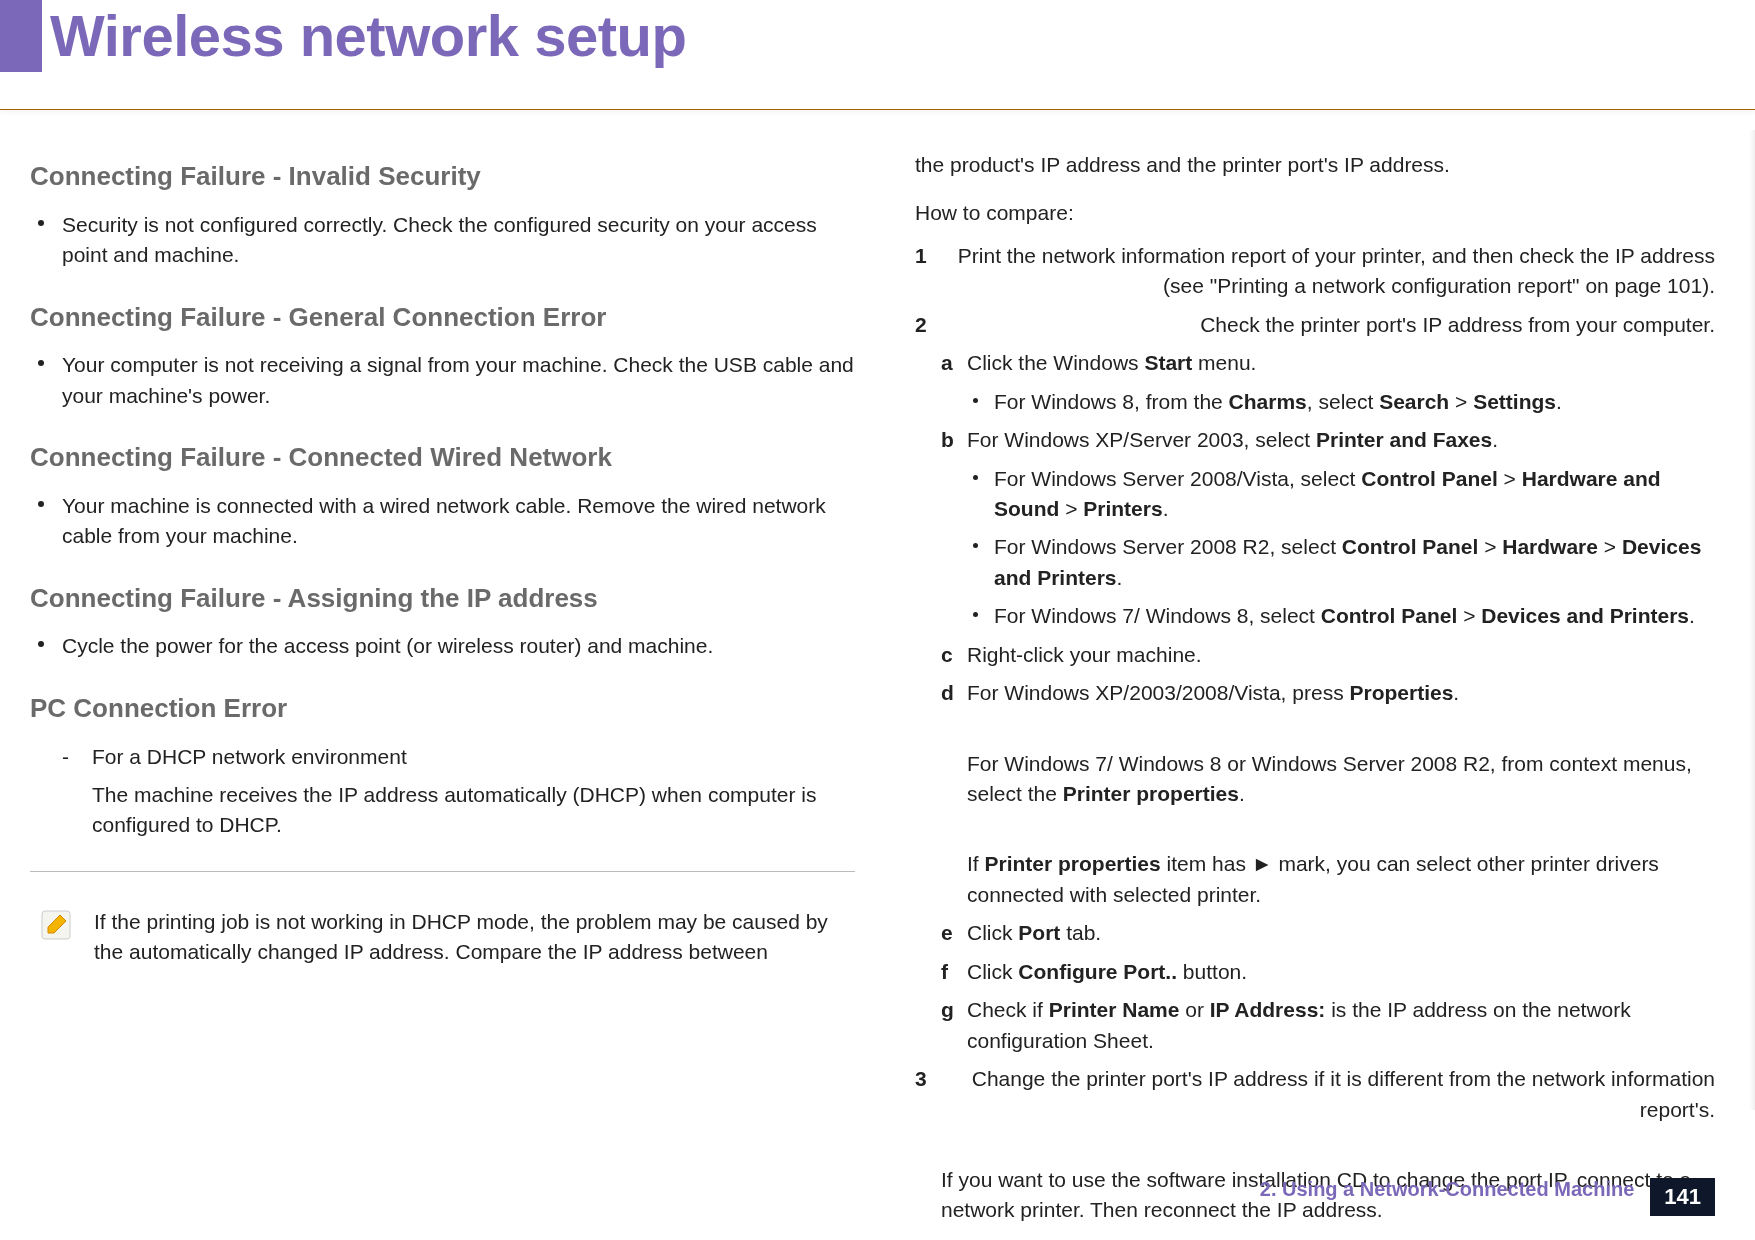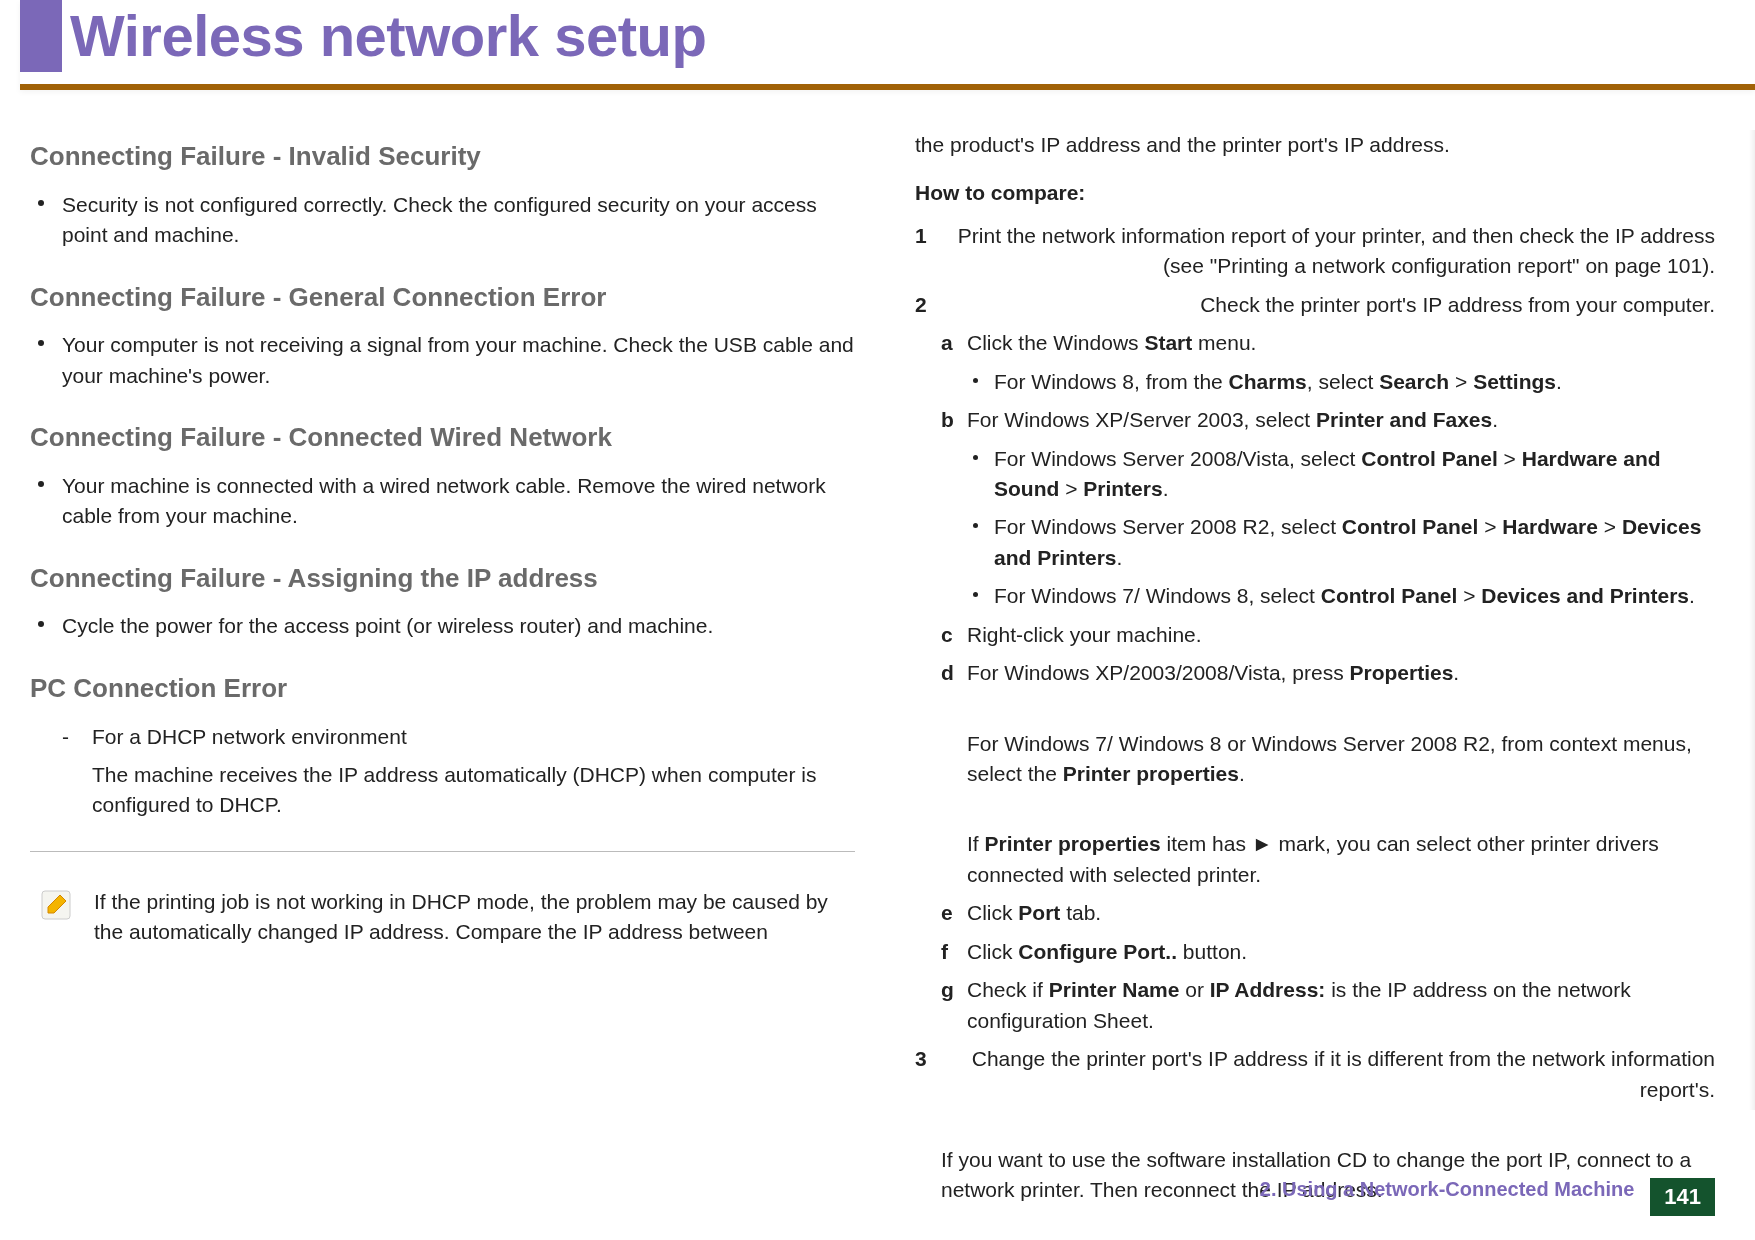--- a/index.html
+++ b/index.html
@@ -6,24 +6,23 @@
   body {
     font-family: "Segoe UI", "Myriad Pro", Arial, sans-serif;
     width: 1755px;
     height: 1240px;
     background: #fff;
     color: #222;
     position: relative;
   }
   .page-header {
     position: relative;
-    height: 90px;
-    border-bottom: 6px solid #a16207;
+    height: 110px;
+    border-bottom: 1px solid #a16207;
     box-shadow: 0 2px 6px rgba(0,0,0,0.05);
-    margin-left: 20px;
   }
   .header-tab {
     position: absolute;
     left: 0;
     top: 0;
     width: 42px;
     height: 72px;
     background: #7b68b8;
   }
   .page-title {
@@ -94,21 +93,21 @@
   }
   .note-icon {
     width: 36px;
     height: 36px;
     flex-shrink: 0;
     margin-left: 8px;
   }
   .note-text { flex: 1; }
   .lead-para { margin-bottom: 18px; }
   .subheading-bold {
-    font-weight: 700;
+    font-weight: 400;
     margin-bottom: 12px;
   }
   .num-list, .letter-list { list-style: none; }
   .num-item, .letter-item {
     display: flex;
     margin-bottom: 8px;
   }
   .num-marker {
     width: 26px;
     flex-shrink: 0;
@@ -153,21 +152,21 @@
     display: flex;
     align-items: flex-start;
     gap: 16px;
   }
   .footer-text {
     font-size: 20px;
     font-weight: 700;
     color: #7b68b8;
   }
   .page-num {
-    background: #14532d;
+    background: #0f172a;
     color: #fff;
     font-size: 22px;
     font-weight: 700;
     padding: 6px 14px;
   }
   .right-fade {
     position: absolute;
     right: 0;
     top: 130px;
     width: 6px;

